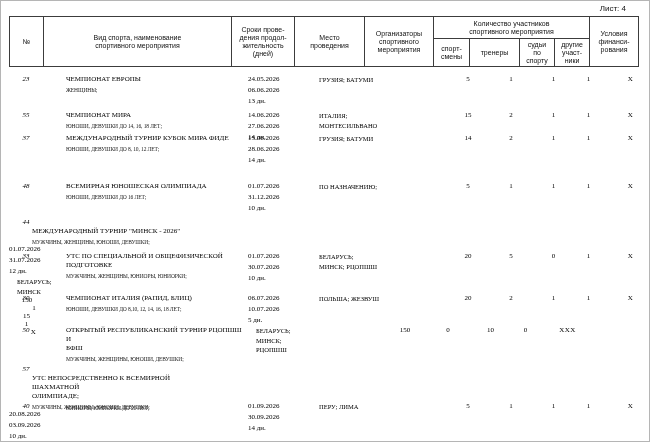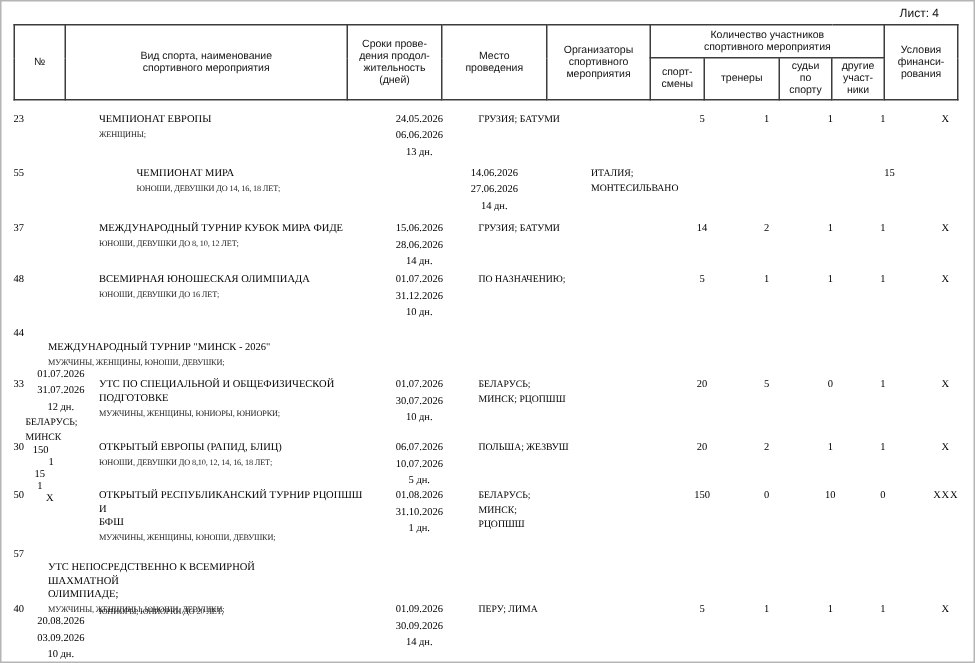--- a/index.html
+++ b/index.html
@@ -36,23 +36,23 @@
   
   .rows{
     position:absolute;top:65px;left:8px;width:629px;height:377px;
   }
   .row{
     position:absolute;left:0;width:629px;
     display:flex;align-items:flex-start;
     font-family:"Liberation Serif",serif;
   }
   .row > div{flex:none;}
-  .c-num   {width:34px;font-size:7px;line-height:9px;}
+  .c-num   {width:34px;text-align:center;font-size:7px;line-height:9px;font-style:italic;}
   .c-title {width:188px;padding-left:6px;box-sizing:border-box;margin-left:17px;}
-  .c-dates {width:63px;text-align:center;font-size:7px;line-height:11px;white-space:pre-line;margin-top:-1px;}
+  .c-dates {width:63px;font-size:7px;line-height:11px;white-space:pre-line;margin-top:-1px;}
   .c-place {width:70px;padding-left:8px;box-sizing:border-box;font-size:6.5px;line-height:9.5px;white-space:pre-line;}
   .c-org   {width:69px;}
   .c-a     {width:36px;text-align:center;font-size:7px;}
   .c-c     {width:50px;text-align:center;font-size:7px;}
   .c-j     {width:35px;text-align:center;font-size:7px;}
   .c-o     {width:35px;text-align:center;font-size:7px;}
   .c-f     {width:49px;text-align:center;font-size:7px;letter-spacing:.5px;}
   .title{font-size:7px;line-height:9px;white-space:pre-line;}
   .subtitle{font-size:5.5px;line-height:6px;margin-top:3px;color:#222;letter-spacing:-0.1px;}
 </style>
@@ -119,39 +119,39 @@
 06.06.2026
 13 дн.</div>
     <div class="c-place">ГРУЗИЯ; БАТУМИ</div>
     <div class="c-org"></div>
     <div class="c-a">5</div>
     <div class="c-c">1</div>
     <div class="c-j">1</div>
     <div class="c-o">1</div>
     <div class="c-f">X</div>
   </div>
-    <div class="row" style="top: 45px; gap: 25px;">
+    <div class="row" style="top: 45px;">
     <div class="c-num">55</div>
     <div class="c-title">
       <div class="title">ЧЕМПИОНАТ МИРА</div>
       <div class="subtitle">ЮНОШИ, ДЕВУШКИ ДО 14, 16, 18 ЛЕТ;</div>
     </div>
     <div class="c-dates">14.06.2026
 27.06.2026
 14 дн.</div>
     <div class="c-place">ИТАЛИЯ;
 МОНТЕСИЛЬВАНО</div>
     <div class="c-org"></div>
     <div class="c-a">15</div>
     <div class="c-c">2</div>
     <div class="c-j">1</div>
     <div class="c-o">1</div>
     <div class="c-f">X</div>
   </div>
-    <div class="row" style="top: 82px;">
+    <div class="row" style="top: 68px;">
     <div class="c-num">37</div>
     <div class="c-title">
       <div class="title">МЕЖДУНАРОДНЫЙ ТУРНИР КУБОК МИРА ФИДЕ</div>
       <div class="subtitle">ЮНОШИ, ДЕВУШКИ ДО 8, 10, 12 ЛЕТ;</div>
     </div>
     <div class="c-dates">15.06.2026
 28.06.2026
 14 дн.</div>
     <div class="c-place">ГРУЗИЯ; БАТУМИ</div>
     <div class="c-org"></div>
@@ -211,44 +211,41 @@
     <div class="c-org"></div>
     <div class="c-a">20</div>
     <div class="c-c">5</div>
     <div class="c-j">0</div>
     <div class="c-o">1</div>
     <div class="c-f">X</div>
   </div>
     <div class="row" style="top: 228px;">
     <div class="c-num">30</div>
     <div class="c-title">
-      <div class="title">ОТКРЫТЫЙ ЕВРОПЫ (РАПИД, БЛИЦ)</div>
+      <div class="title">ЧЕМПИОНАТ ИТАЛИЯ (РАПИД, БЛИЦ)</div>
       <div class="subtitle">ЮНОШИ, ДЕВУШКИ ДО 8,10, 12, 14, 16, 18 ЛЕТ;</div>
     </div>
     <div class="c-dates">06.07.2026
 10.07.2026
 5 дн.</div>
     <div class="c-place">ПОЛЬША; ЖЕЗВУШ</div>
     <div class="c-org"></div>
     <div class="c-a">20</div>
     <div class="c-c">2</div>
     <div class="c-j">1</div>
     <div class="c-o">1</div>
     <div class="c-f">X</div>
   </div>
     <div class="row" style="top: 260px;">
     <div class="c-num">50</div>
     <div class="c-title">
       <div class="title">ОТКРЫТЫЙ РЕСПУБЛИКАНСКИЙ ТУРНИР РЦОПШШ И
 БФШ</div>
       <div class="subtitle">МУЖЧИНЫ, ЖЕНЩИНЫ, ЮНОШИ, ДЕВУШКИ;</div>
     </div>
-    <div class="c-dates">01.08.2026
-31.10.2026
-1 дн.</div>
     <div class="c-place">БЕЛАРУСЬ;
 МИНСК;
 РЦОПШШ</div>
     <div class="c-org"></div>
     <div class="c-a">150</div>
     <div class="c-c">0</div>
     <div class="c-j">10</div>
     <div class="c-o">0</div>
     <div class="c-f">XXX</div>
   </div>

